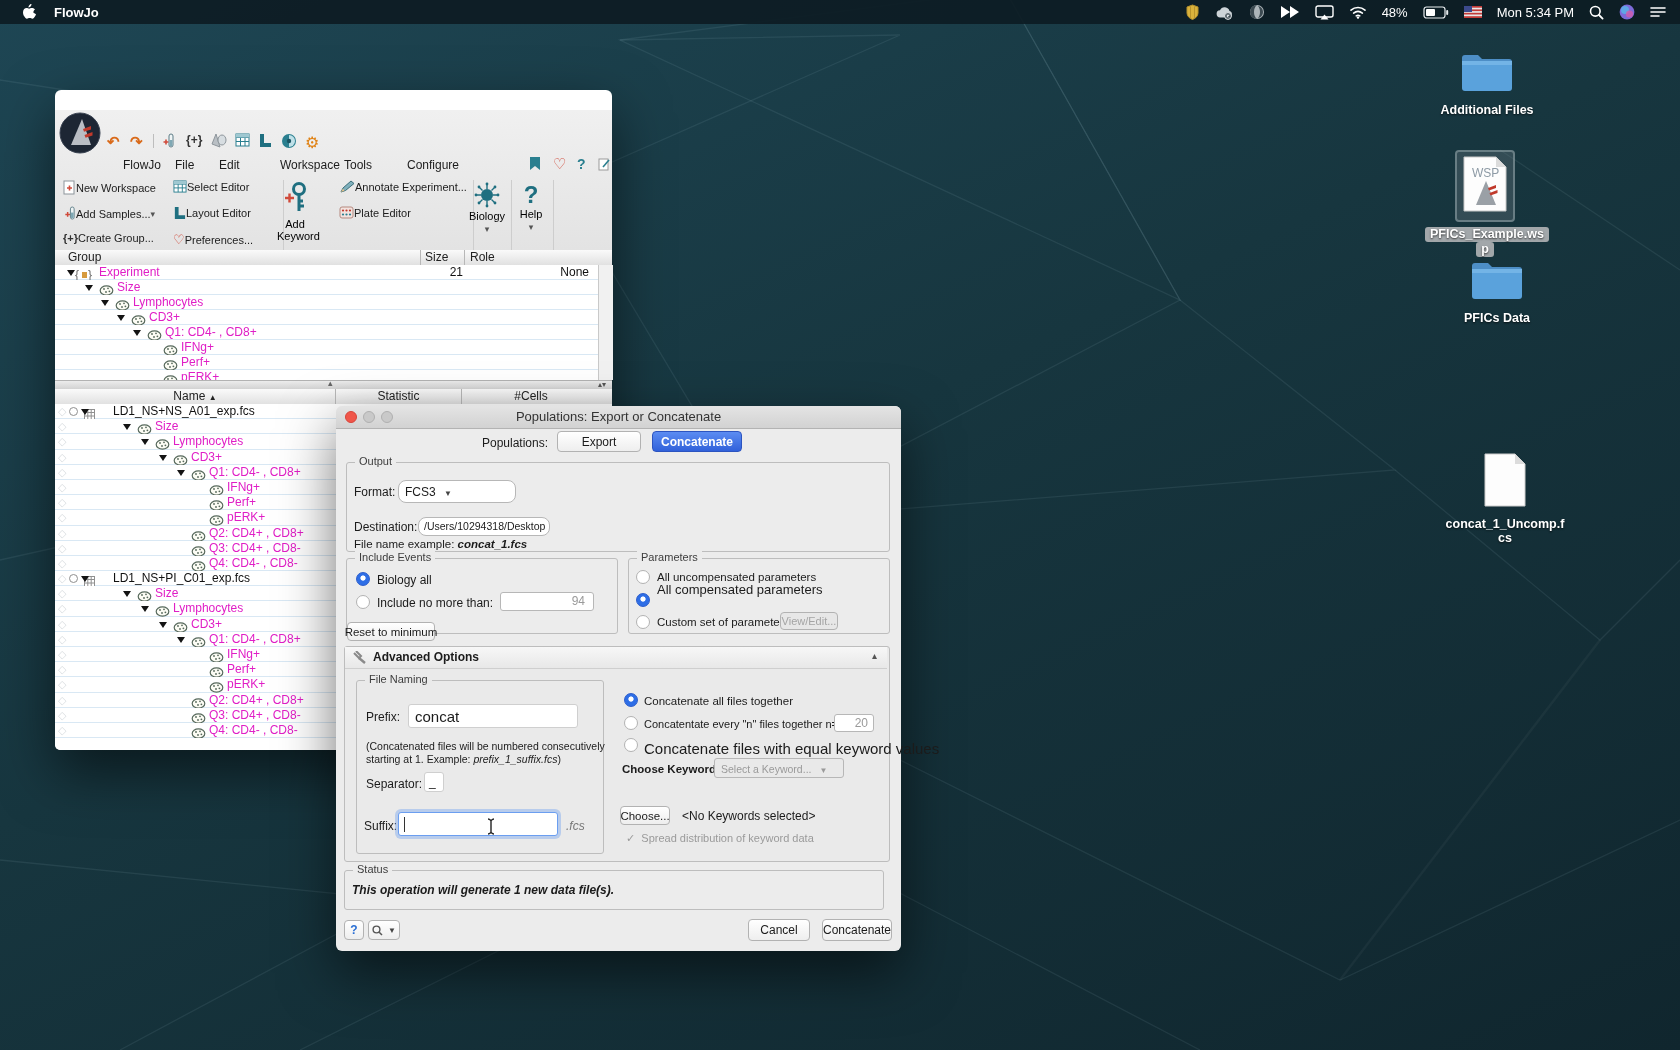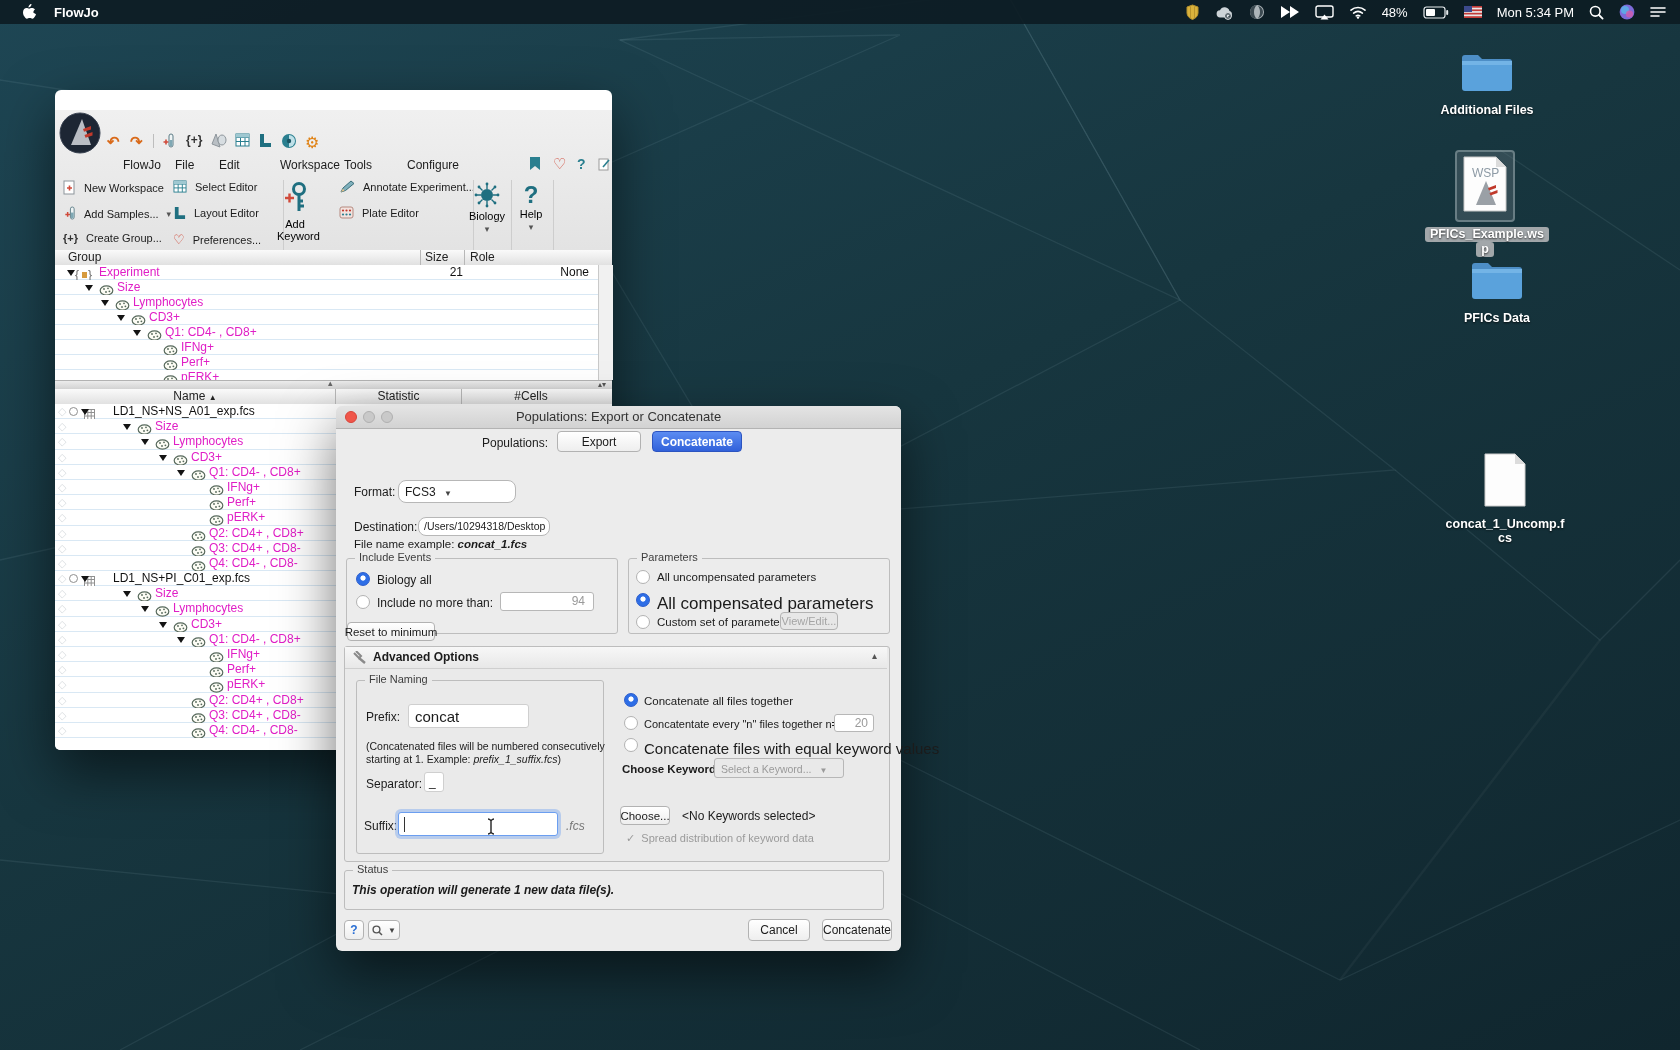--- a/index.html
+++ b/index.html
@@ -24,21 +24,21 @@
   .win{position:absolute;background:#fff;border-radius:6px;box-shadow:0 22px 55px rgba(0,0,0,.55);}
   .tbar{position:absolute;left:0;top:0;right:0;height:20px;border-radius:6px 6px 0 0;
         background:linear-gradient(#e4e4e4,#d2d2d2);border-bottom:1px solid #b3b3b3;
         text-align:center;font-size:12px;color:#8a8a8a;line-height:20px;}
   .tl{position:absolute;top:4px;width:12px;height:12px;border-radius:50%;background:#c9c9c9;border:1px solid #b0b0b0;box-sizing:border-box;}
   
   #wswin{left:55px;top:90px;width:557px;height:660px;z-index:10;}
   #chrome{position:absolute;left:0;top:20px;width:557px;height:140px;background:linear-gradient(#f0f0f0,#e3e3e3);border-bottom:1px solid #b8b8b8;}
   .menuitem{position:absolute;top:48px;font-size:12px;color:#1c1c1c;}
   .tbico{position:absolute;top:23px;font-size:15px;}
-  .rbitem{position:absolute;font-size:11px;color:#1c1c1c;display:flex;align-items:center;gap:8px;white-space:nowrap;}
+  .rbitem{position:absolute;font-size:11px;color:#1c1c1c;display:flex;align-items:center;gap:0;white-space:nowrap;}
   .rbsec{position:absolute;top:145px;height:13px;font-size:11px;color:#555;text-align:center;}
   .rbdiv{position:absolute;top:70px;height:72px;width:1px;background:#cdcdcd;}
   .chev{font-size:9px;color:#555;}
   
   .thead{position:absolute;background:linear-gradient(#fafafa,#e1e1e1);border-bottom:1px solid #9d9d9d;font-size:12px;color:#222;}
   .thcell{position:absolute;top:0;height:15px;line-height:15px;border-right:1px solid #b7b7b7;text-align:center;box-sizing:border-box;}
   .trow{position:relative;border-bottom:1px solid #d9e8f4;background:#fff;}
   .tlab{position:absolute;top:0;line-height:15px;font-size:12px;white-space:nowrap;}
   .tri{position:absolute;top:5px;width:0;height:0;border-left:4px solid transparent;border-right:4px solid transparent;border-top:6px solid #141414;}
   .gico{position:absolute;top:2px;}
@@ -754,20 +754,23 @@
     <span class="tl" style="left:9px;top:5px;background:#f0564a;border-color:#d8443a"></span>
     <span class="tl" style="left:27px;top:5px"></span>
     <span class="tl" style="left:45px;top:5px"></span>
     <span>Populations: Export or Concatenate</span>
   </div>
 
   <span class="dlbl" style="left:146px;top:30px">Populations:</span>
   <div class="btn" style="left:221px;top:25px;width:84px;height:21px">Export</div>
   <div class="btn blue" style="left:316px;top:25px;width:90px;height:21px">Concatenate</div>
 
+  <div class="gbox" style="left:10px;top:56px;width:542px;height:88px">
+    <span class="glab">Output</span>
+  </div>
   <span class="dlbl" style="left:18px;top:79px">Format:</span>
   <div class="field rounded" style="left:62px;top:74px;width:118px;height:23px">
     <span class="fieldtxt" style="line-height:19px"><span>FCS3</span> <span class="ddarrow">▼</span></span>
   </div>
   <span class="dlbl" style="left:18px;top:114px">Destination:</span>
   <div class="field rounded" style="left:82px;top:111px;width:132px;height:19px">
     <span class="fieldtxt" style="font-size:10.5px;line-height:15px;padding:1px 5px">/Users/10294318/Desktop</span>
   </div>
   <span class="dlbl" style="left:18px;top:132px;font-size:11.5px">
     <span>File name example:</span>&nbsp;<b><i>concat_1.fcs</i></b>
@@ -784,40 +787,40 @@
     <span class="fieldtxt gray" style="text-align:right;line-height:15px;padding:1px 8px">94</span>
   </div>
   <div class="btn" style="left:11px;top:216px;width:88px;height:19px;font-size:11.5px">Reset to minimum</div>
 
   <div class="gbox" style="left:292px;top:152px;width:260px;height:74px">
     <span class="glab">Parameters</span>
   </div>
   <span class="radio" style="left:300px;top:164px"></span>
   <span class="dlbl" style="left:321px;top:165px;font-size:11.5px">All uncompensated parameters</span>
   <span class="radio on" style="left:300px;top:187px"></span>
-  <span class="dlbl" style="left:321px;top:188px;font-size:17px">All compensated parameters</span>
+  <span class="dlbl" style="left:321px;top:176px;font-size:13px">All compensated parameters</span>
   <span class="radio" style="left:300px;top:209px"></span>
   <span class="dlbl" style="left:321px;top:210px;font-size:11.5px">Custom set of parameters:</span>
   <div class="btn dis" style="left:444px;top:206px;width:58px;height:18px;font-size:11px">View/Edit...</div>
 
   <div class="gbox" style="left:8px;top:240px;width:544px;height:214px;background:#eaeaea"></div>
   <div class="abs" style="left:9px;top:241px;width:542px;height:21px;background:linear-gradient(#f7f7f7,#e8e8e8);border-bottom:1px solid #cfcfcf">
     <svg style="position:absolute;left:8px;top:4px" width="14" height="13" viewBox="0 0 14 13">
         <path d="M1 2 L6 7 L8 5 L3 0" fill="none" stroke="#8a8a8a" stroke-width="2"></path>
         <path d="M6 7 L12 12" stroke="#8a8a8a" stroke-width="2.4"></path>
       </svg>
     <span style="position:absolute;left:28px;top:3px;font-size:12px;font-weight:bold;color:#1b1b1b">Advanced Options</span>
     <span style="position:absolute;right:10px;top:3px;color:#555;font-size:10px">▴</span>
   </div>
 
   <div class="gbox" style="left:20px;top:274px;width:246px;height:172px">
     <span class="glab" style="background:#eaeaea">File Naming</span>
   </div>
   <span class="dlbl" style="left:30px;top:304px">Prefix:</span>
-  <div class="field" style="left:72px;top:298px;width:121px;height:24px;border-color:#cfcfcf">
+  <div class="field" style="left:72px;top:298px;width:170px;height:24px;border-color:#cfcfcf">
     <span class="fieldtxt" style="font-size:15px;line-height:20px">concat</span>
   </div>
   <span class="note" style="left:30px;top:334px">(Concatenated files will be numbered consecutively</span>
   <span class="note" style="left:30px;top:347px">
     <span>starting at 1. Example: </span><i>prefix_1_suffix.fcs</i><span>)</span>
   </span>
   <span class="dlbl" style="left:30px;top:371px">Separator:</span>
   <div class="field" style="left:88px;top:366px;width:20px;height:20px;border-color:#cfcfcf">
     <span class="fieldtxt" style="padding:1px 4px">_</span>
   </div>

